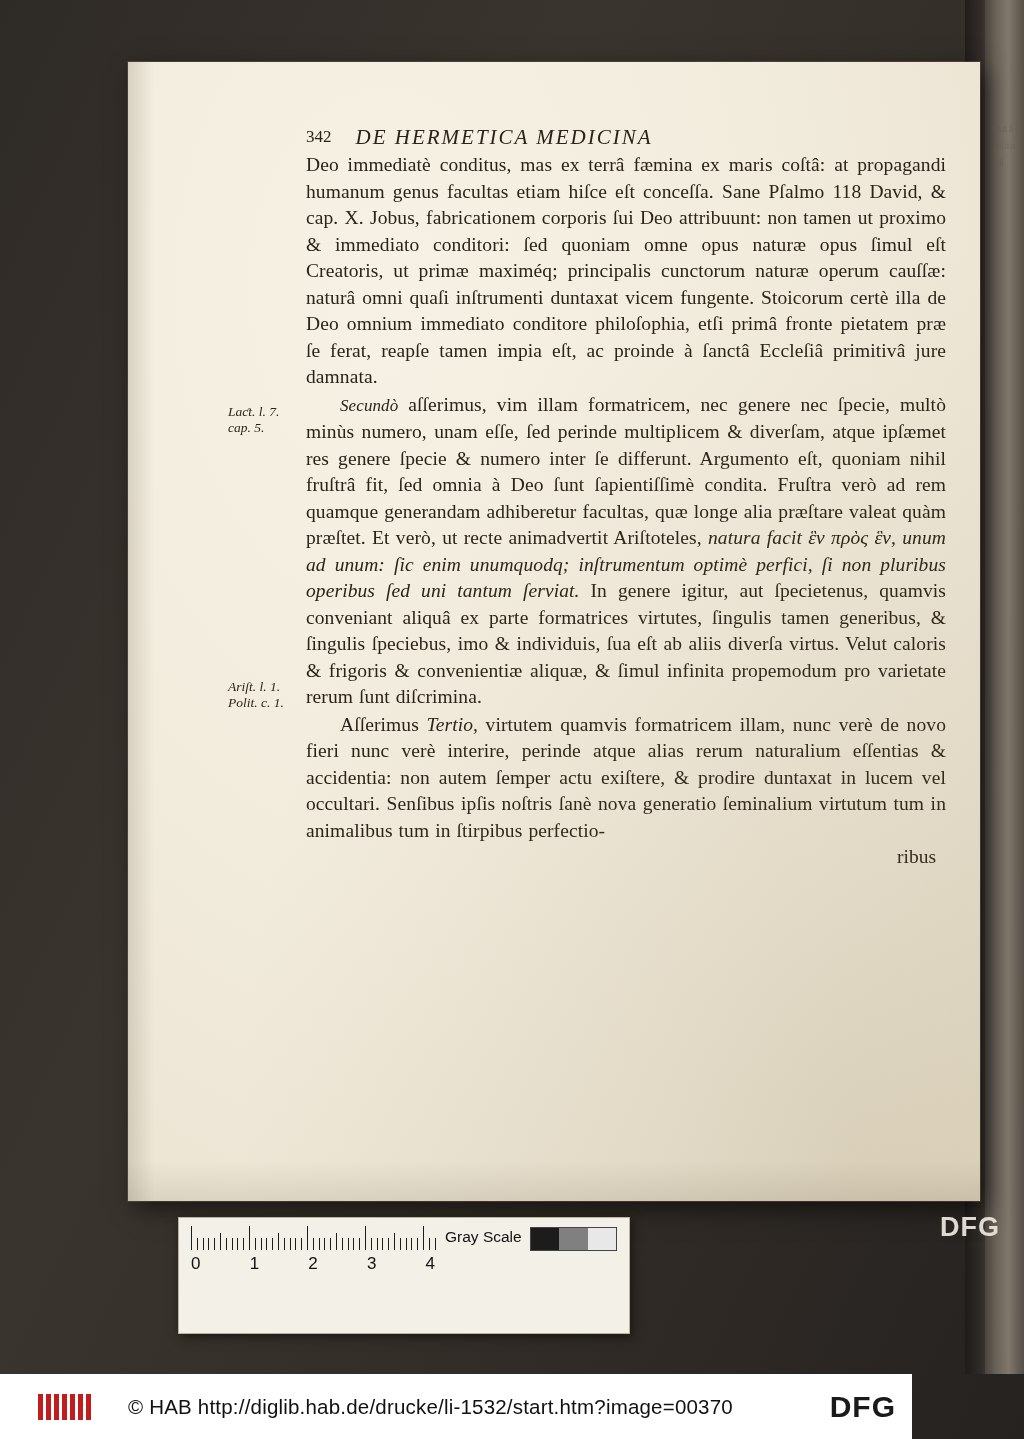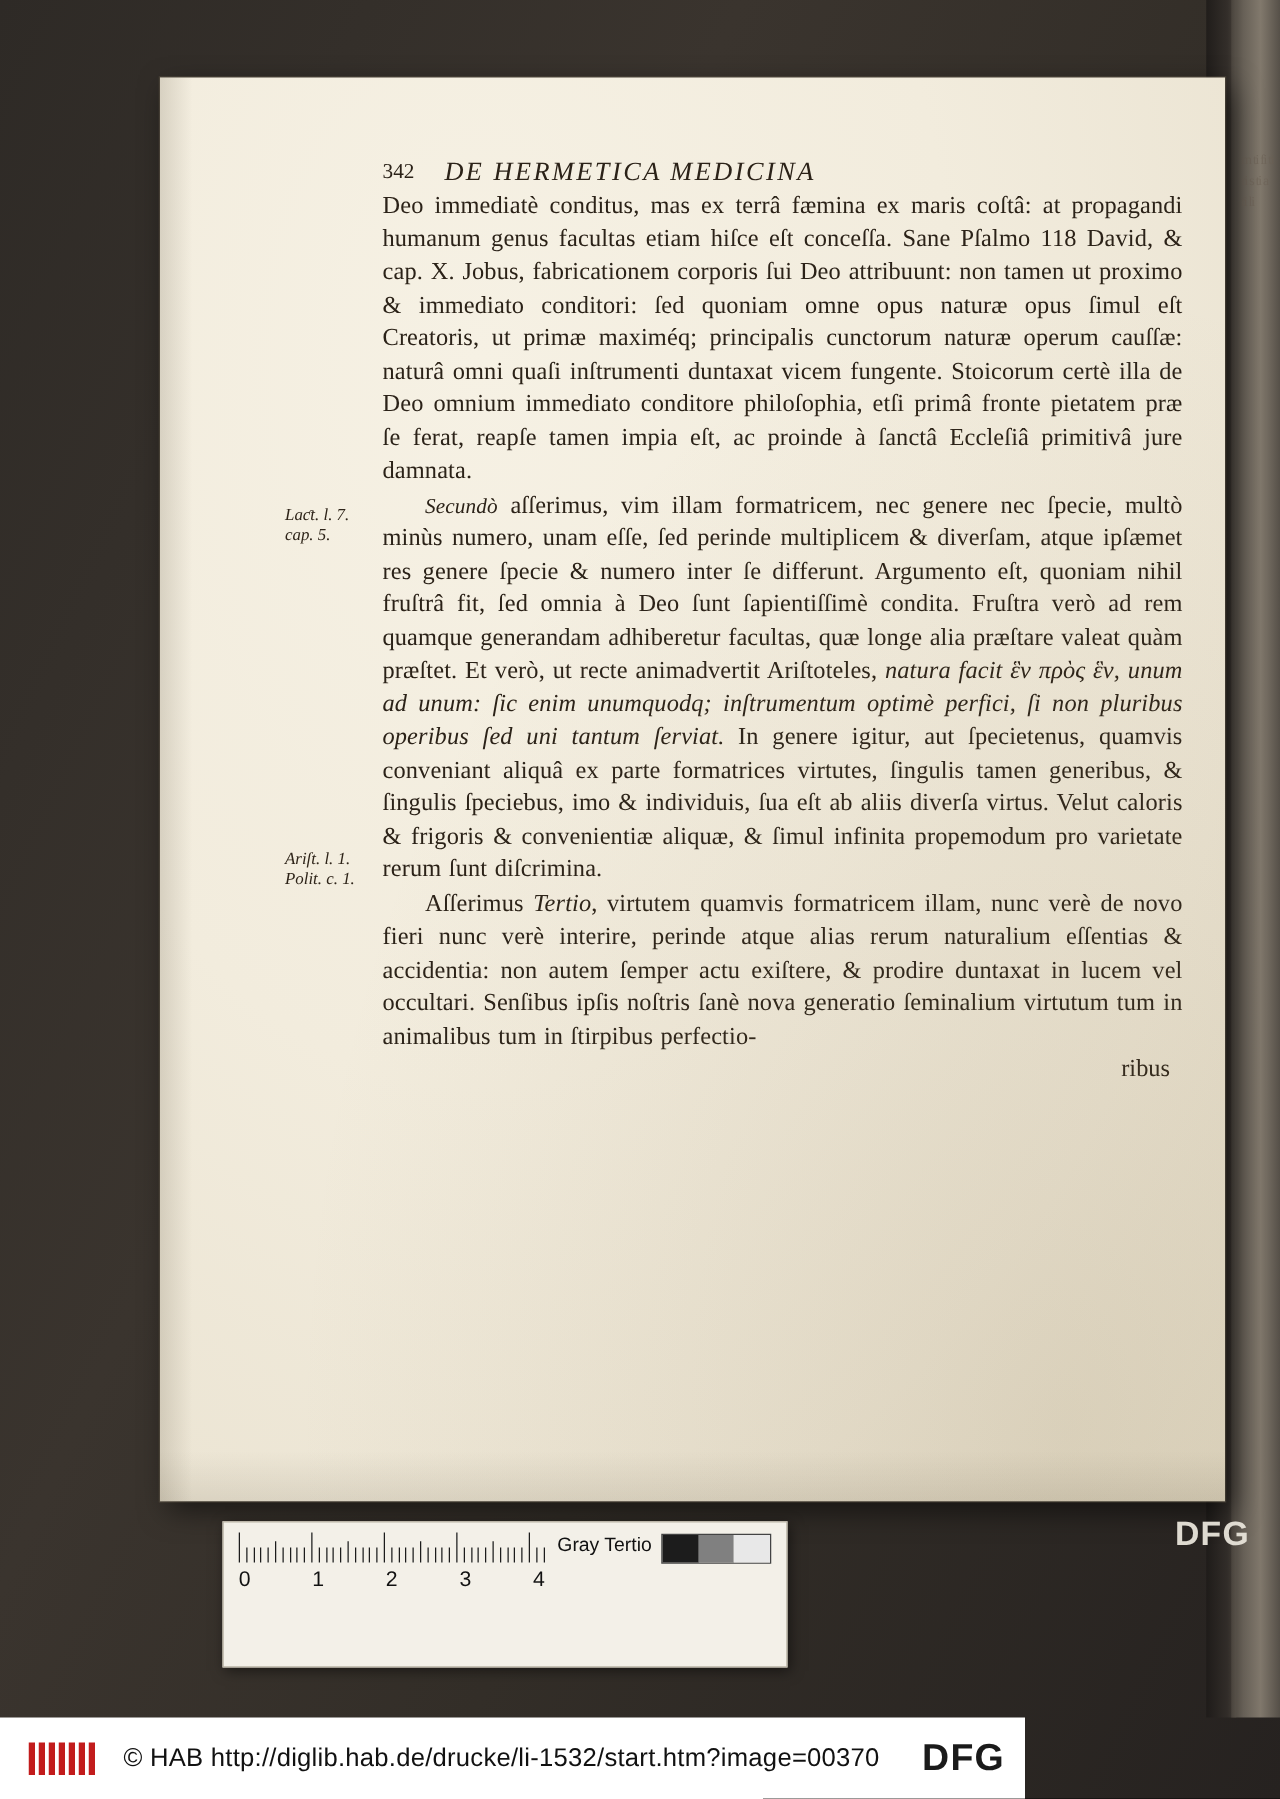--- a/index.html
+++ b/index.html
@@ -208,21 +208,21 @@
     width: 86px;
     margin-top: 1px;
   }
   .gray-patches span { flex: 1 1 auto; }
 
   
   .footer {
     position: absolute;
     left: 0;
     top: 1374px;
-    width: 820px;
+    width: 912px;
     height: 65px;
     background: #fff;
     display: flex;
     align-items: center;
   }
   .colorbars {
     width: 128px;
     height: 65px;
     display: flex;
     align-items: center;
@@ -361,21 +361,21 @@
           </div>
         <div class="ruler-nums">
           <span>0</span>
           <span>1</span>
           <span>2</span>
           <span>3</span>
           <span>4</span>
         </div>
       </div>
       <div>
-        <div class="gray-label">Gray Tertio</div>
+        <div class="gray-label">Gray Scale</div>
       </div>
       <div class="gray-patches" id="patches">
           <span style="background: rgb(28, 28, 28);"></span>
           <span style="background: rgb(128, 128, 128);"></span>
           <span style="background: rgb(232, 232, 232);"></span>
         </div>
     </div>
   </div>
 
   <div class="dfg-small">DFG</div>

